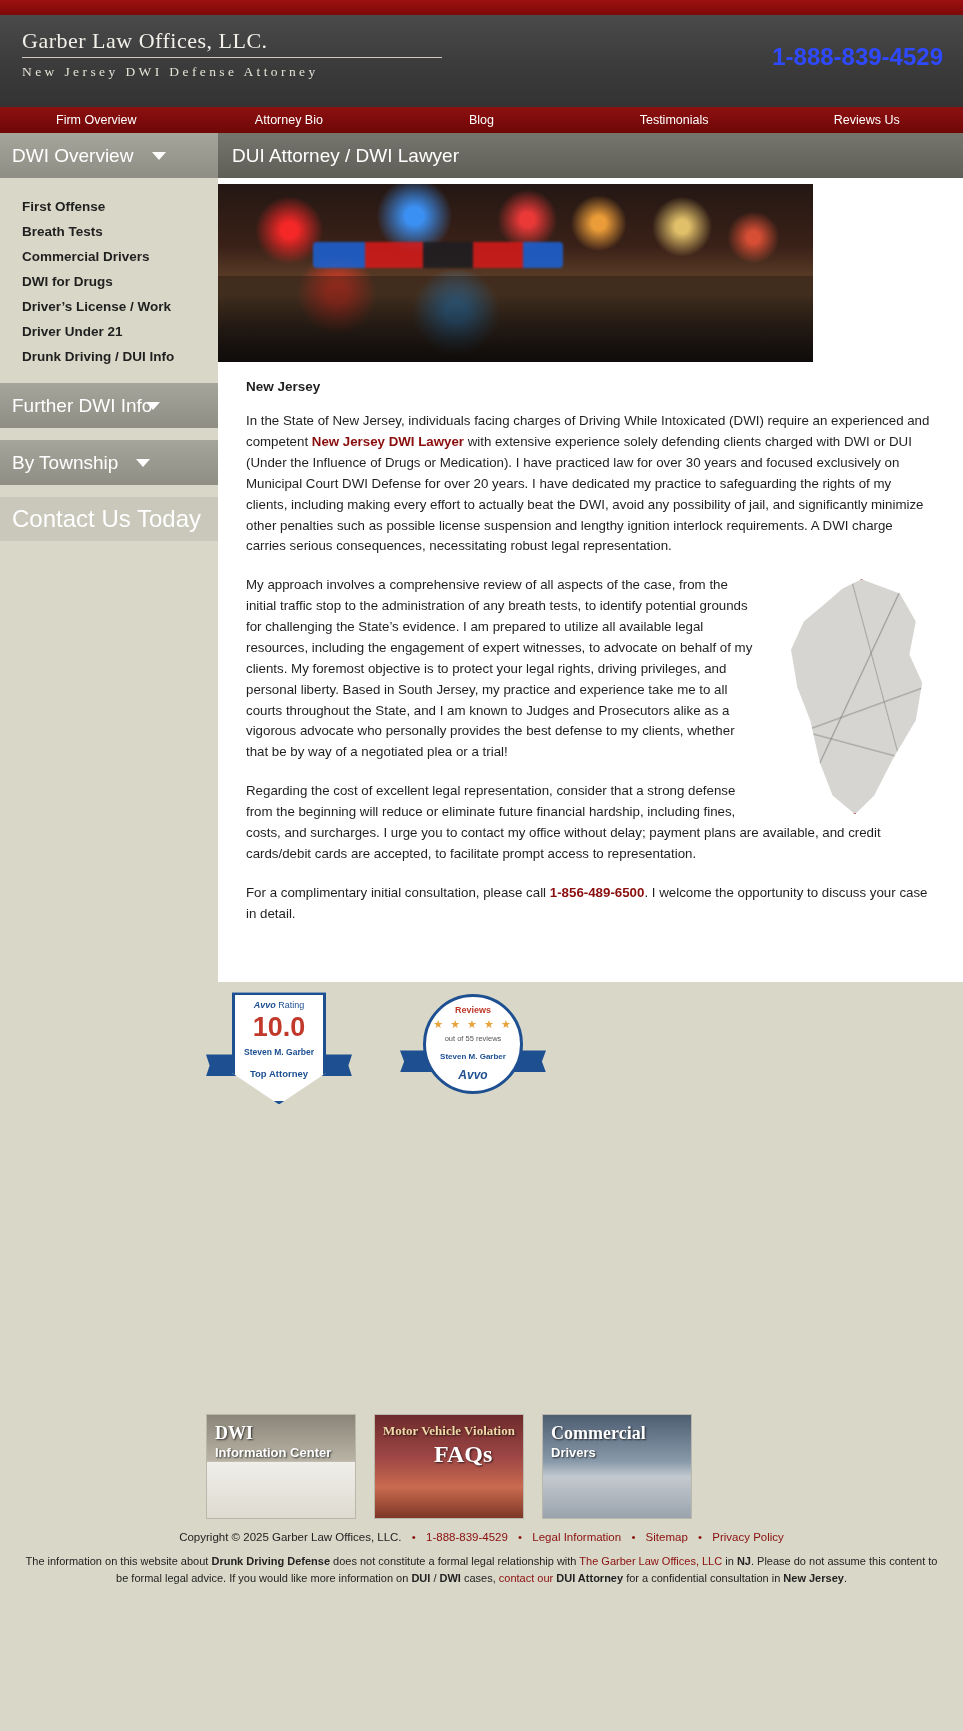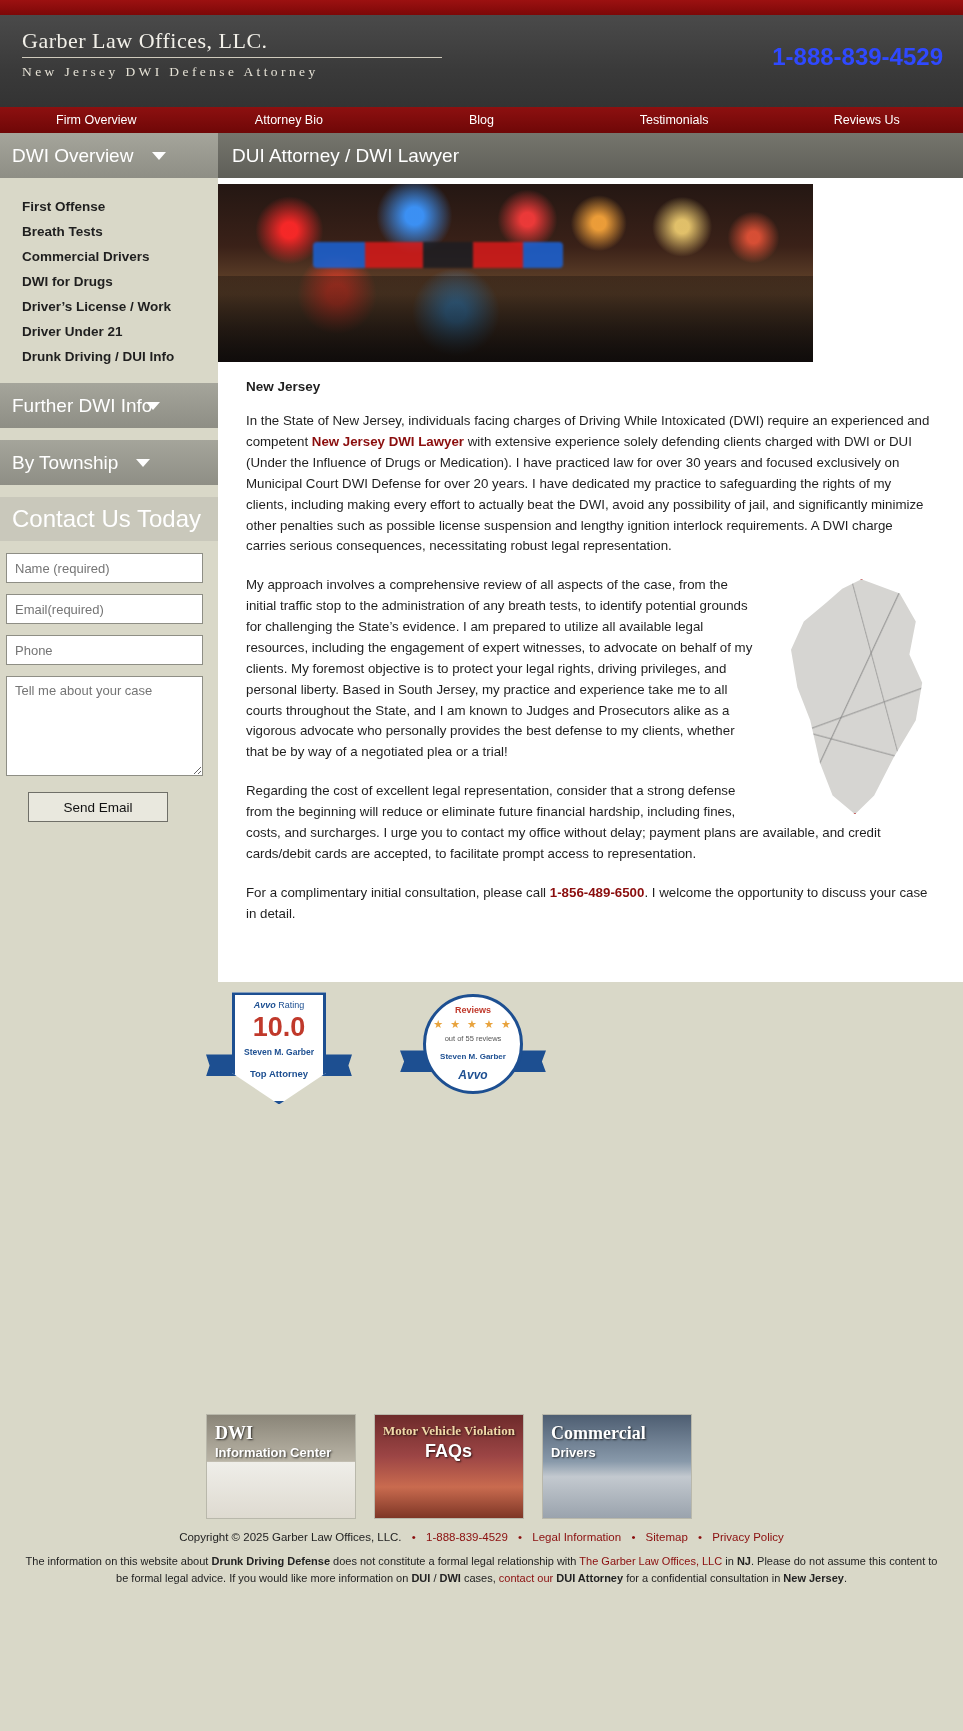--- a/index.html
+++ b/index.html
@@ -298,21 +298,21 @@
   }
   .tile { width: 150px; height: 105px; position: relative; overflow: hidden; border: 1px solid #b9b8ab; }
   .tile-dwi { background: linear-gradient(to bottom, #8a8578 0%, #b9b4a6 45%, #efeee9 46%, #dedad0 100%); }
   .tile-faq { background: linear-gradient(to bottom, #6e2b2b 0%, #9c4545 40%, #c96b4f 70%, #7e3626 100%); }
   .tile-cdl { background: linear-gradient(to bottom, #4e5e72 0%, #8899aa 45%, #c3c9cf 60%, #9aa3ad 100%); }
   .tile-t1 { position: absolute; left: 8px; top: 8px; color: #fff; font-size: 18px; font-weight: bold;
     font-family: "Liberation Serif", serif; text-shadow: 1px 1px 2px rgba(0,0,0,.7); }
   .tile-t2 { position: absolute; left: 8px; top: 30px; color: #fff; font-size: 13px; font-weight: bold;
     text-shadow: 1px 1px 2px rgba(0,0,0,.7); }
   .tile-faq .tile-t1 { font-size: 13px; color: #f0d9a8; }
-  .tile-faq .tile-t2 { font-size: 18px; top: 26px; left: 50px; font-family: Liberation Sans, sans-serif; }
+  .tile-faq .tile-t2 { font-size: 24px; top: 26px; left: 59px; font-family: Liberation Serif, serif; }
 
   .pay-block { width: 180px; margin-left: 22px; }
   .pay-title { font-size: 13px; font-weight: bold; color: #111; text-align: center; margin-bottom: 8px; }
   .cards { display: flex; flex-wrap: wrap; gap: 6px; justify-content: center; }
   .card {
     width: 62px; height: 38px; border-radius: 5px; border: 1px solid #999;
     background: #fff; display: flex; align-items: center; justify-content: center;
     font-size: 9px; font-weight: bold; overflow: hidden; text-align: center;
   }
   .card.visa { color: #1a1f71; font-style: italic; font-size: 14px; background: #f4f4f6; }
@@ -383,27 +383,20 @@
       <div class="panel-head p3">
         <span>By Township</span>
         <span class="caret"></span>
       </div>
       <div style="height:12px"></div>
 
       <div class="contact-head">
         <span>Contact Us Today</span>
       </div>
 
-      <div class="form">
-        <input type="text" placeholder="Name (required)" style="">
-        <input type="text" placeholder="Email(required)" style="">
-        <input type="text" placeholder="Phone" style="">
-        <textarea placeholder="Tell me about your case" style=""></textarea>
-        <button class="send-btn">Send Email</button>
-      </div>
     </div>
 
     <div class="content">
       <div class="content-head">DUI Attorney / DWI Lawyer</div>
 
       <div class="hero">
         <div class="sky"></div>
         <div class="car"></div>
         <div class="lightbar"></div>
       </div>

